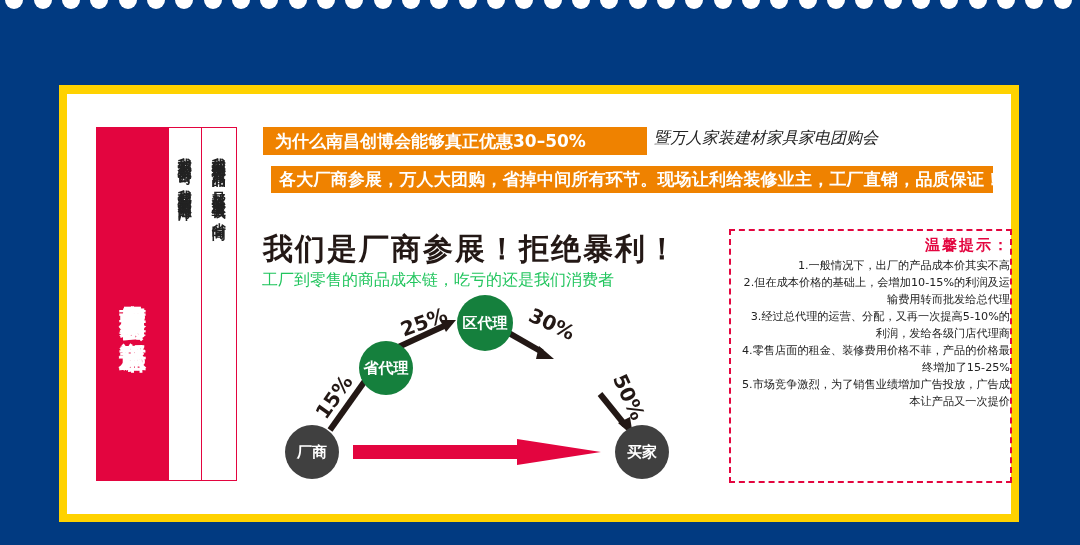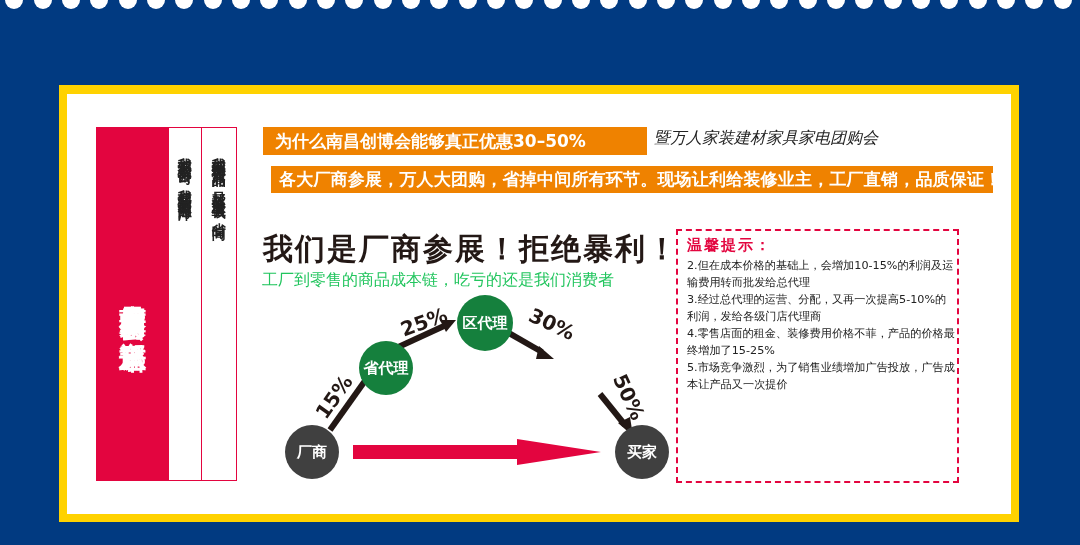--- a/index.html
+++ b/index.html
@@ -64,22 +64,22 @@
     position: absolute; border-radius: 50%; color: #fff; font-weight: bold;
     display: flex; align-items: center; justify-content: center; font-size: 15px;
   }
   .node.orange { background: #15803d; }
   .node.red { background: #404040; }
   .pct {
     position: absolute; font-weight: bold; font-size: 20px; color: #231815; white-space: nowrap;
   }
   
   .tips {
-    position: absolute; left: 676px; top: 229px; width: 283px; height: 254px;
-    border: 2px dashed #e3053f; box-sizing: border-box; padding: 5px 0 0 9px;
+    position: absolute; left: 729px; top: 229px; width: 283px; height: 254px;
+    border: 2px dashed #e3053f; box-sizing: border-box; padding: 5px 0 0 9px; text-align: right;
   }
   .tips-title { color: #e3053f; font-weight: bold; font-size: 15px; letter-spacing: 2px; margin-bottom: 2px; }
   .tip { font-size: 11.2px; line-height: 17px; color: #222; }
 </style>
 </head>
 <body>
 
 <svg class="scallops" width="1080" height="12" viewBox="0 0 1080 12">
   <g fill="#ffffff">
     <circle cx="14" cy="0" r="9"></circle>
@@ -171,17 +171,18 @@
   <div class="node red" style="left:355px;top:135px;width:54px;height:54px;">买家</div>
 
   <div class="pct" style="left:50px;top:95px;transform:rotate(-55deg);">15%</div>
   <div class="pct" style="left:140px;top:20px;transform:rotate(-20deg);">25%</div>
   <div class="pct" style="left:268px;top:22px;transform:rotate(25deg);">30%</div>
   <div class="pct" style="left:345px;top:95px;transform:rotate(65deg);">50%</div>
 </div>
 
 <div class="tips">
   <div class="tips-title">温馨提示：</div>
+  <div class="tip">1.一般情况下，出厂的产品成本价其实不高</div>
   <div class="tip">2.但在成本价格的基础上，会增加10-15%的利润及运输费用转而批发给总代理</div>
   <div class="tip">3.经过总代理的运营、分配，又再一次提高5-10%的利润，发给各级门店代理商</div>
   <div class="tip">4.零售店面的租金、装修费用价格不菲，产品的价格最终增加了15-25%</div>
   <div class="tip">5.市场竞争激烈，为了销售业绩增加广告投放，广告成本让产品又一次提价</div>
 </div>
 
 </body></html>

